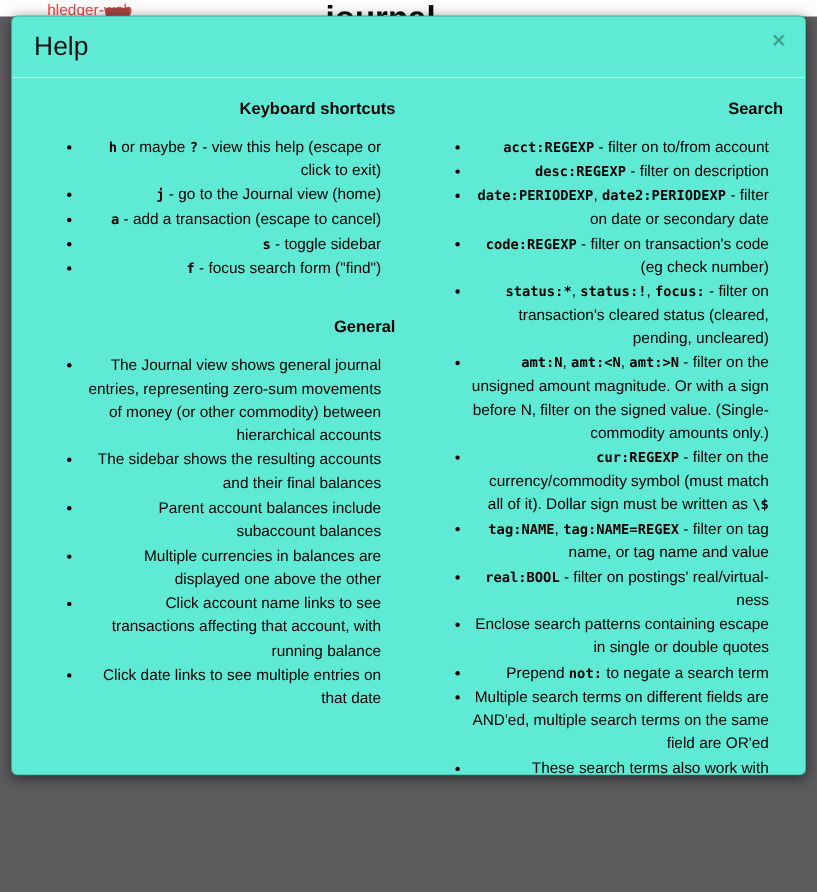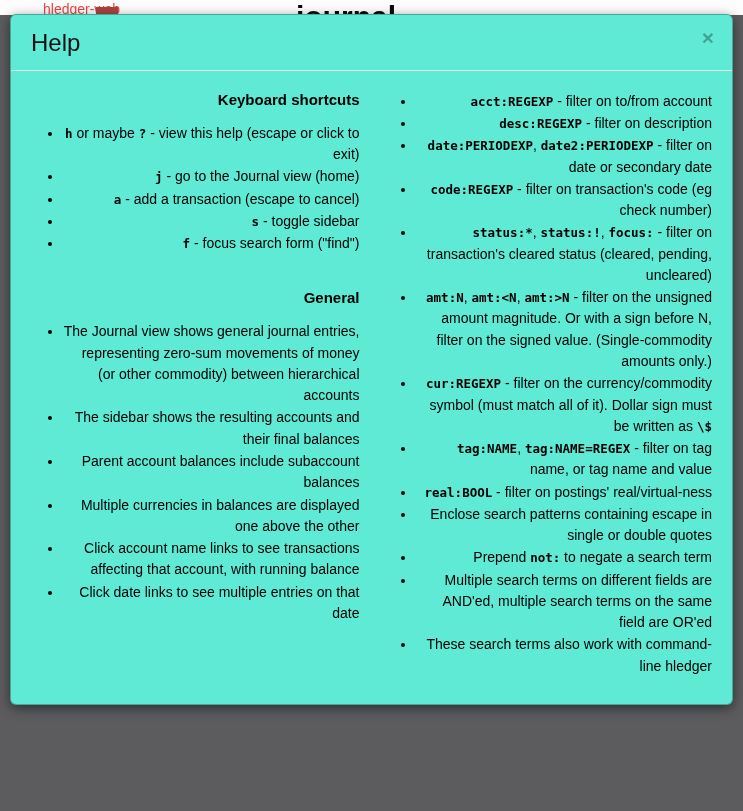--- a/index.html
+++ b/index.html
@@ -47,21 +47,21 @@
   }
   .modal-body{
     padding:20px 20px 10px 22px;display:flex;gap:26px;box-sizing:border-box;text-align:right;
   }
   .col{flex:1 1 0;min-width:0;}
   .section-heading{
     margin:0 0 15px 0;font-size:15px;font-weight:bold;color:#000;
   }
   .help-list + .section-heading{margin-top:28px;}
   .help-list{
-    margin:0;padding:0 0 6px 30px;list-style:disc;
+    margin:13px;padding:0 0 6px 30px;list-style:disc;
     font-size:14px;line-height:1.52;color:#000;
   }
   .help-list li{margin:0 0 1px 0;}
   code{
     font-family:"DejaVu Sans Mono","Liberation Mono",monospace;
     font-weight:bold;font-size:12.5px;color:#000;
   }
 </style>
 </head>
 <body>
@@ -91,20 +91,21 @@
         <ul class="help-list">
           <li>The Journal view shows general journal entries, representing zero-sum movements of money (or other commodity) between hierarchical accounts</li>
           <li>The sidebar shows the resulting accounts and their final balances</li>
           <li>Parent account balances include subaccount balances</li>
           <li>Multiple currencies in balances are displayed one above the other</li>
           <li>Click account name links to see transactions affecting that account, with running balance</li>
           <li>Click date links to see multiple entries on that date</li>
         </ul>
       </div>
     <div class="col">
+        <h4 class="section-heading">Search</h4>
         <ul class="help-list">
           <li><code>acct:REGEXP</code> - filter on to/from account</li>
           <li><code>desc:REGEXP</code> - filter on description</li>
           <li><code>date:PERIODEXP</code>, <code>date2:PERIODEXP</code> - filter on date or secondary date</li>
           <li><code>code:REGEXP</code> - filter on transaction's code (eg check number)</li>
           <li><code>status:*</code>, <code>status:!</code>, <code>focus:</code> - filter on transaction's cleared status (cleared, pending, uncleared)</li>
           <li><code>amt:N</code>, <code>amt:&lt;N</code>, <code>amt:&gt;N</code> - filter on the unsigned amount magnitude. Or with a sign before N, filter on the signed value. (Single-commodity amounts only.)</li>
           <li><code>cur:REGEXP</code> - filter on the currency/commodity symbol (must match all of it). Dollar sign must be written as <code>\$</code></li>
           <li><code>tag:NAME</code>, <code>tag:NAME=REGEX</code> - filter on tag name, or tag name and value</li>
           <li><code>real:BOOL</code> - filter on postings' real/virtual-ness</li>

